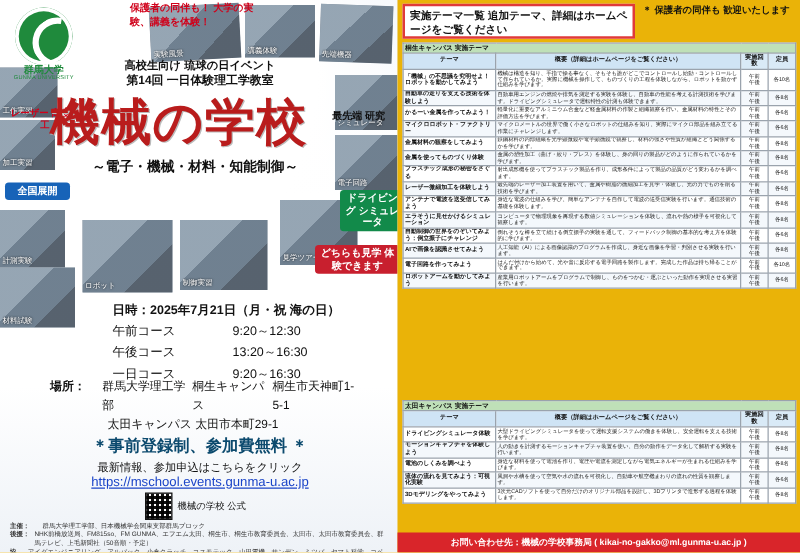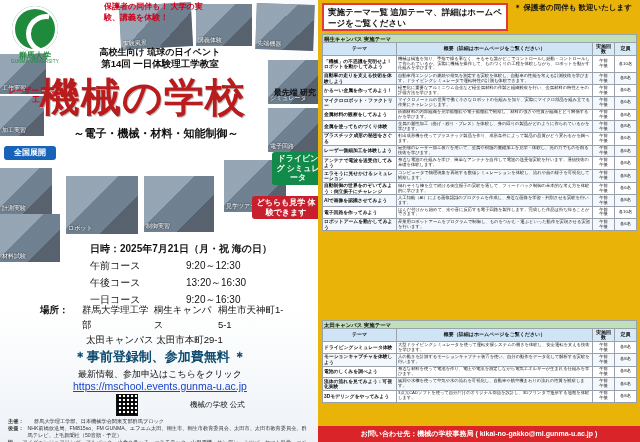--- a/index.html
+++ b/index.html
@@ -81,21 +81,21 @@
     position:absolute;left:40px;top:70px;width:230px;text-align:left;
     font-size:40px;font-weight:bold;letter-spacing:1px;color:#b91c1c;
     font-family:"DejaVu Sans",sans-serif;
     text-shadow:1px 1px 0 #bbb;
   }
   .title-wash{
     position:absolute;left:8px;top:86px;width:56px;text-align:center;
     color:#d0021b;font-size:7.5px;font-weight:bold;line-height:1.25;
   }
   .title-right{
-    position:absolute;left:258px;top:88px;width:58px;text-align:right;
+    position:absolute;left:258px;top:88px;width:58px;text-align:center;
     color:#111;font-size:8px;font-weight:bold;line-height:1.25;
   }
   .subtitle{
     position:absolute;left:44px;top:126px;width:224px;text-align:center;
     font-size:11px;font-weight:bold;color:#111;
   }
 
   
   .badge{
     position:absolute;border-radius:3px;color:#fff;font-size:8px;font-weight:bold;
@@ -129,21 +129,21 @@
     font-size:10.5px;color:#1a44c8;text-decoration:underline;
     font-family:"Liberation Sans",sans-serif;
   }
   .qr-row{position:absolute;left:116px;top:394px;display:flex;align-items:center;gap:4px;}
   .qr{
     width:20px;height:20px;background:
       repeating-linear-gradient(90deg,#111 0 2px,#fff 2px 4px),
       repeating-linear-gradient(0deg,#111 0 2px,#fff 2px 4px);
     background-blend-mode:multiply;border:1px solid #111;
   }
-  .qr-cap{font-size:7.5px;color:#111;margin-left:48px;}
+  .qr-cap{font-size:7.5px;color:#111;}
 
   .sponsor{
     position:absolute;left:8px;top:418px;width:300px;
     font-size:5.2px;line-height:1.35;color:#333;
   }
   .sponsor .s-row{display:flex;}
   .sponsor .s-k{width:26px;font-weight:bold;}
 
   
   .right{position:absolute;left:318px;top:0;width:322px;height:442px;background:#eab308;}

